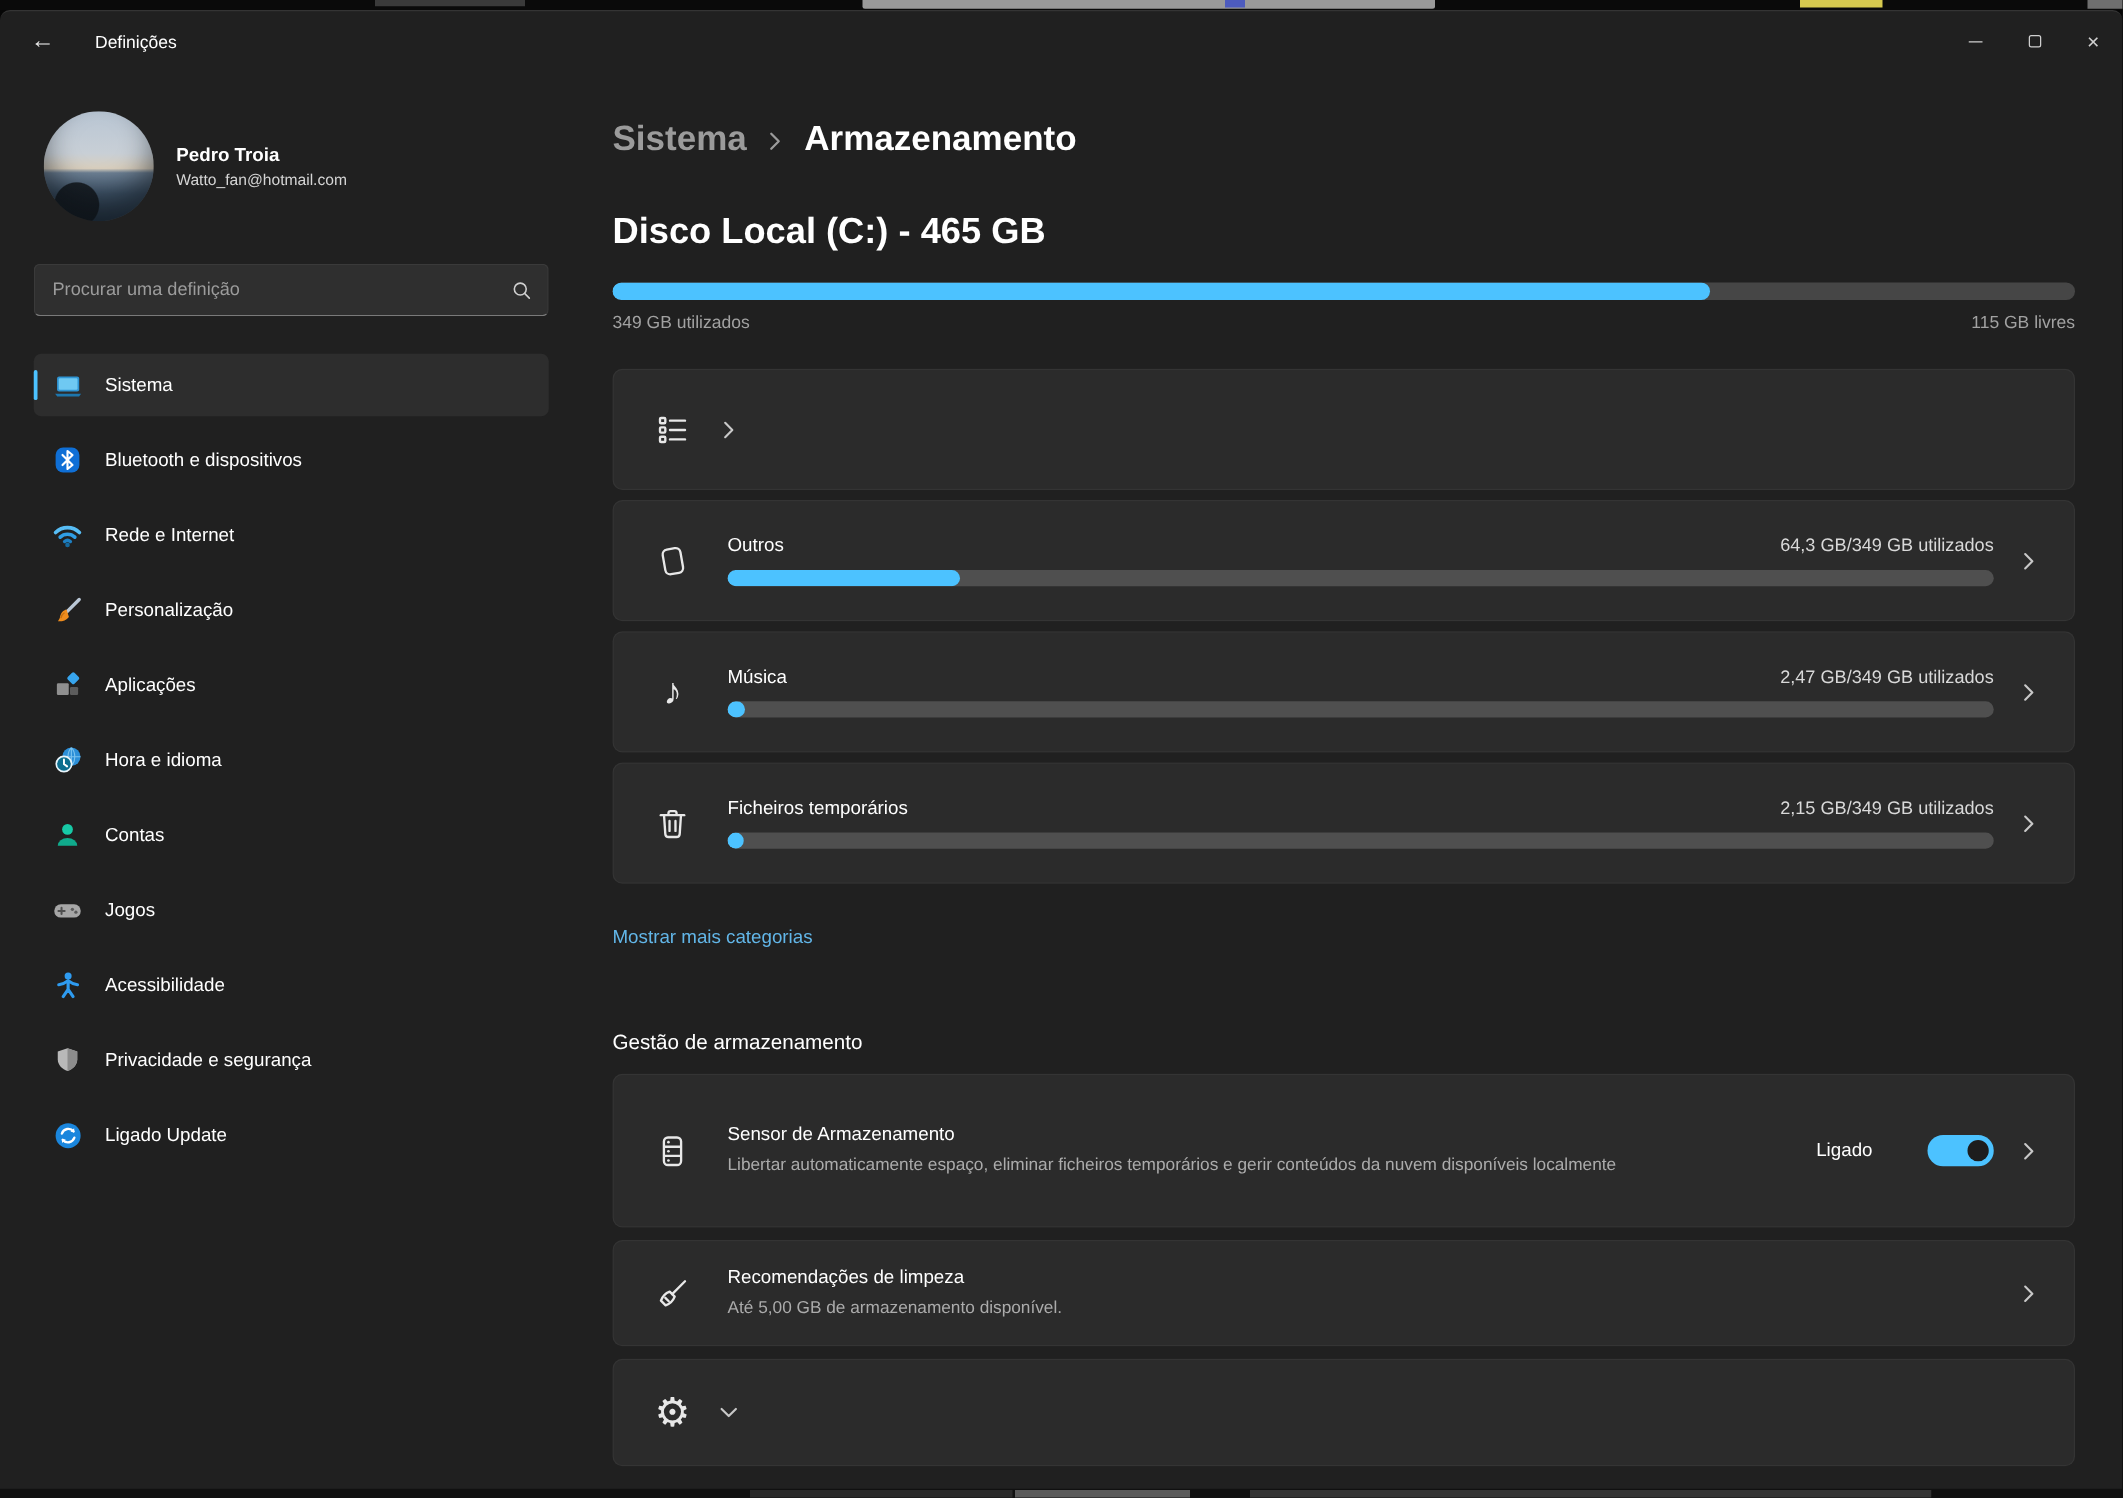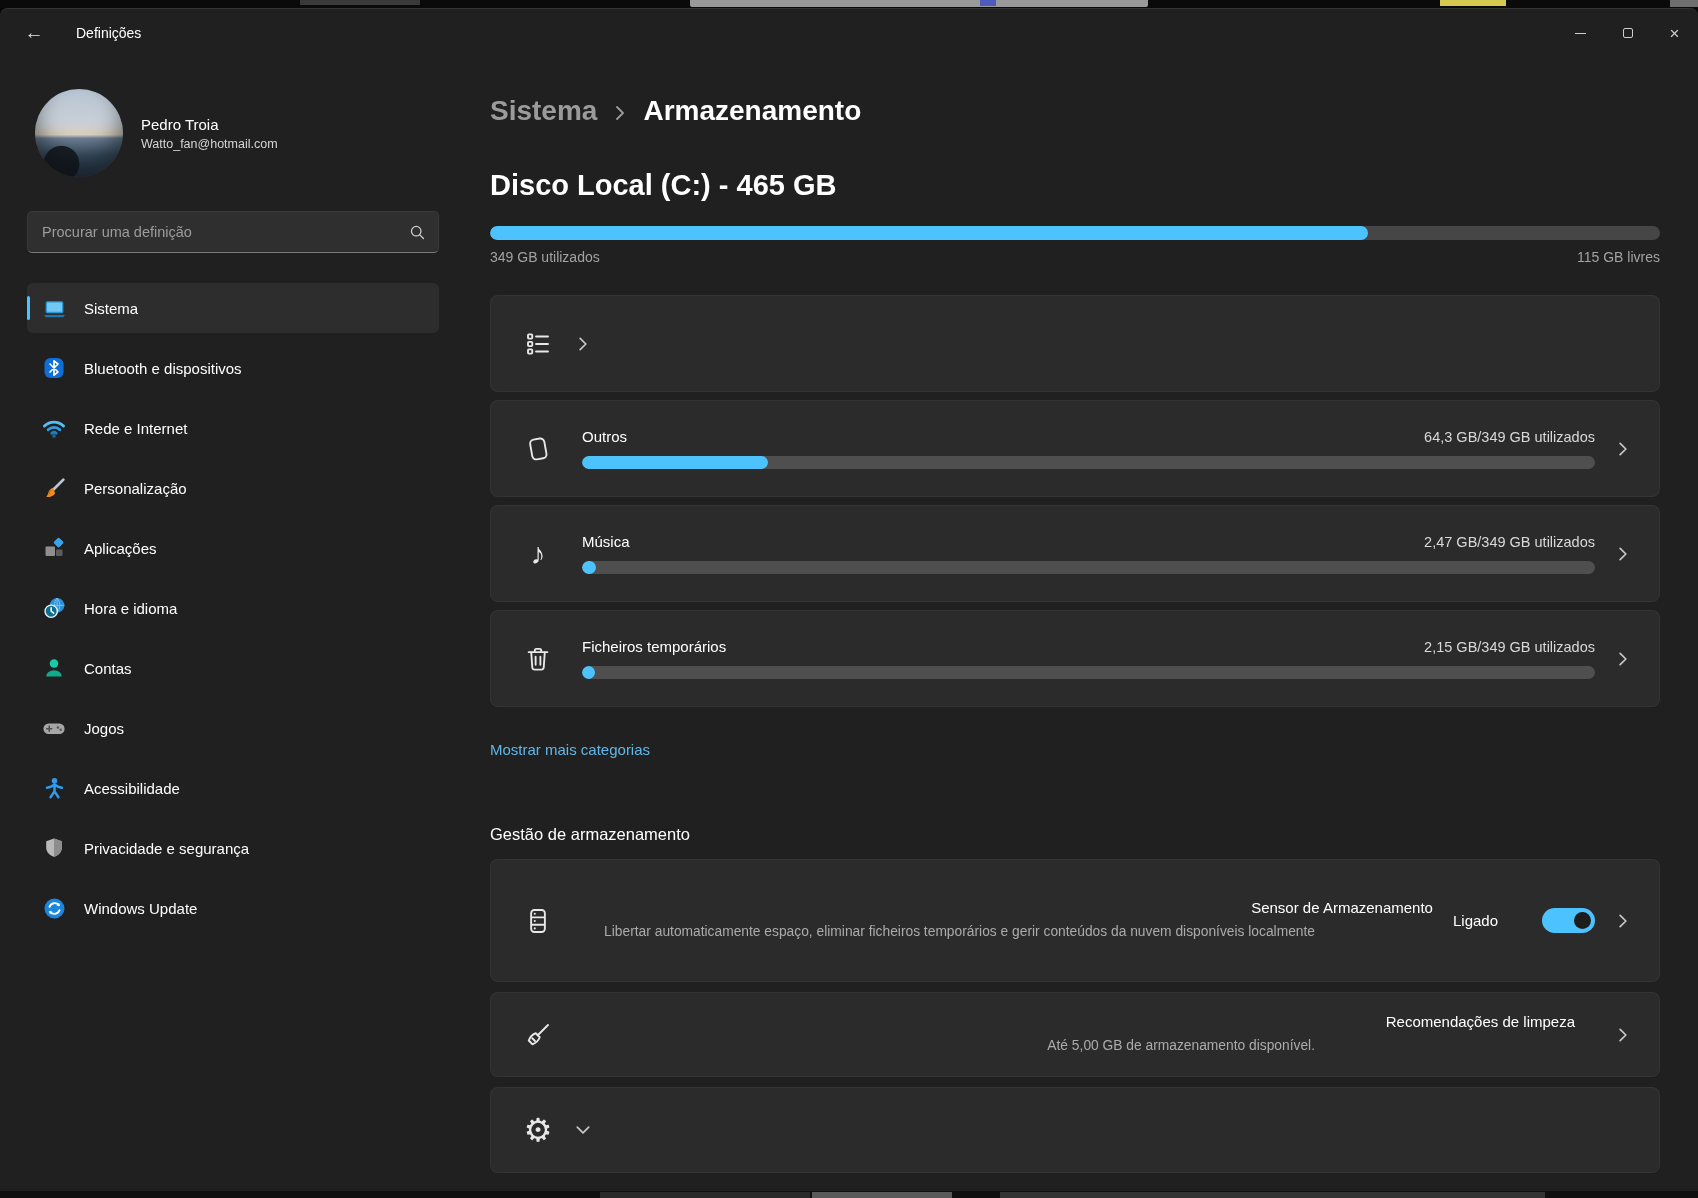--- a/index.html
+++ b/index.html
@@ -29,21 +29,21 @@
 
   
   .sidebar { width:455px; flex:0 0 455px; padding:22px 10px 0 27px; }
   .account { display:flex; align-items:center; margin-top:10px; margin-left:8px; }
   .avatar { width:88px; height:88px; border-radius:50%; flex:0 0 88px;
     background:
       radial-gradient(circle at 30% 85%, rgba(20,25,30,0.9) 0 18%, transparent 19%),
       linear-gradient(180deg,#b9c6d4 0%, #c8cfd6 38%, #d9cfbe 52%, #6c7f93 56%, #41566b 75%, #2c3d4e 100%);
     box-shadow: inset 0 -18px 22px rgba(10,15,20,0.55); }
   .acc-text { margin-left:18px; }
-  .acc-name { color:#ffffff; font-size:15px; font-weight:400; }
+  .acc-name { color:#ffffff; font-size:15px; font-weight:700; }
   .acc-email { color:#d5d5d5; font-size:12.5px; margin-top:4px; }
 
   .searchbox { margin-top:34px; width:412px; height:42px; background:#2f2f2f;
     border:1px solid #3a3a3a; border-bottom:1px solid #7a7a7a; border-radius:5px;
     display:flex; align-items:center; padding:0 12px 0 14px; }
   .searchbox input { flex:1; background:transparent; border:none; outline:none;
     color:#e8e8e8; font-size:14.5px; font-family:inherit; }
   .searchbox input::placeholder { color:#9c9c9c; }
 
   .nav { margin-top:30px; }
@@ -83,21 +83,21 @@
   .cat-bar { margin-top:11px; height:13px; border-radius:7px; background:#4f4f4f; overflow:hidden; }
   .cat-bar .fill { height:100%; border-radius:7px; background:#4cc2ff; min-width:13px; }
   .chev-col { width:56px; flex:0 0 56px; display:flex; align-items:center; justify-content:center; }
 
   .link { margin-top:26px; color:#62b6e8; font-size:15px; cursor:pointer; display:inline-block; }
 
   .section-title { margin-top:66px; color:#ffffff; font-size:16.5px; font-weight:400; }
 
   .mgmt-card { margin-top:15px; }
   .sensor-card { height:123px; }
-  .row-text { flex:1; padding-right:20px;text-align:right; }
+  .row-text { flex:1; margin-left:27px; padding-right:20px; }
   .row-title { color:#ffffff; font-size:15px; }
   .row-desc { color:#ababab; font-size:13.8px; margin-top:6px; line-height:1.45; max-width:760px; }
   .toggle-zone { display:flex; align-items:center; }
   .toggle-label { color:#ffffff; font-size:15px; margin-right:44px; }
   .toggle { width:53px; height:25px; border-radius:13px; background:#4cc2ff; position:relative; cursor:pointer; }
   .toggle .knob { position:absolute; right:4px; top:4px; width:17px; height:17px; border-radius:50%;
     background:#1d1d1d; }
   .cleanup-card { height:85px; margin-top:10px; }
   .advanced-card { height:86px; margin-top:10px; align-items:center; }
 
@@ -273,21 +273,21 @@
         <div class="nav-item">
           <div class="nav-icon">
             <svg width="25" height="25" viewBox="0 0 24 24">
               <circle cx="12" cy="12" r="9.6" fill="#1a86dd"></circle>
               <path d="M7.2 10.4 a5.2 5.2 0 0 1 9 -1.6" fill="none" stroke="#ffffff" stroke-width="1.8" stroke-linecap="round"></path>
               <path d="M16.8 13.6 a5.2 5.2 0 0 1 -9 1.6" fill="none" stroke="#ffffff" stroke-width="1.8" stroke-linecap="round"></path>
               <path d="M16.6 6.4 l0.2 3 -3 -0.4 z" fill="#ffffff"></path>
               <path d="M7.4 17.6 l-0.2 -3 3 0.4 z" fill="#ffffff"></path>
             </svg>
           </div>
-          <div class="nav-label">Windows Update</div>
+          <div class="nav-label">Ligado Update</div>
         </div>
 
       </div>
     </div>
 
     <div class="main">
 
       <div class="breadcrumb">
         <span class="bc-parent">Sistema</span>
         <svg class="bc-sep" width="12" height="20" viewBox="0 0 12 20">

